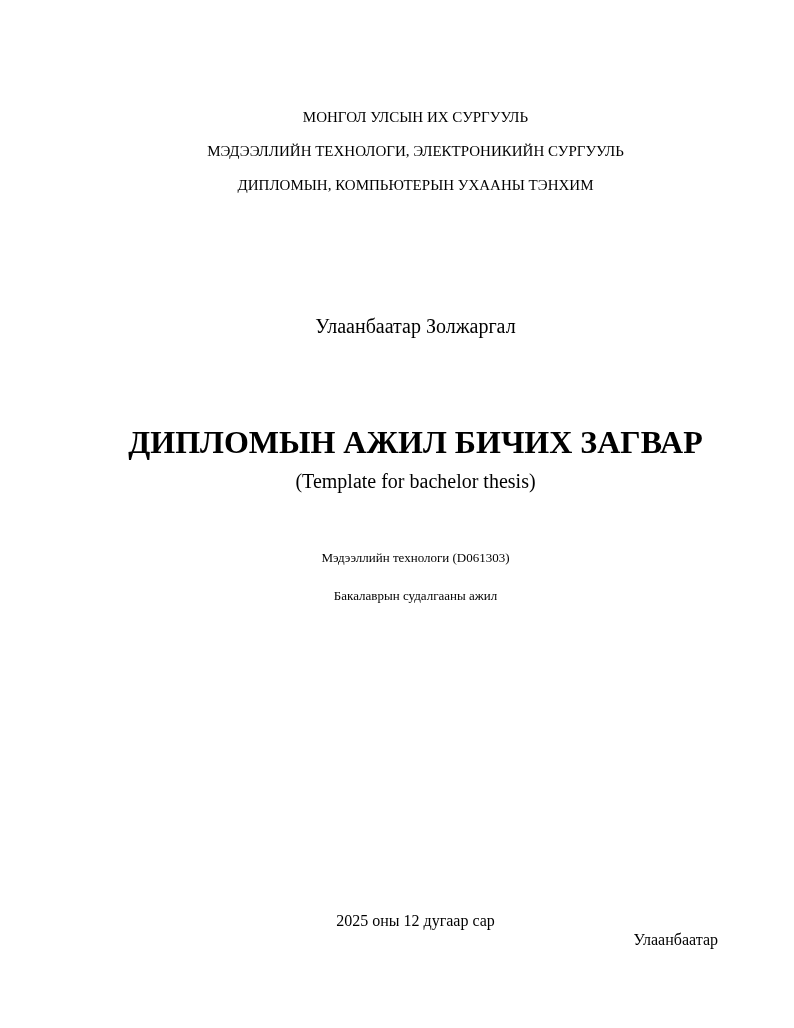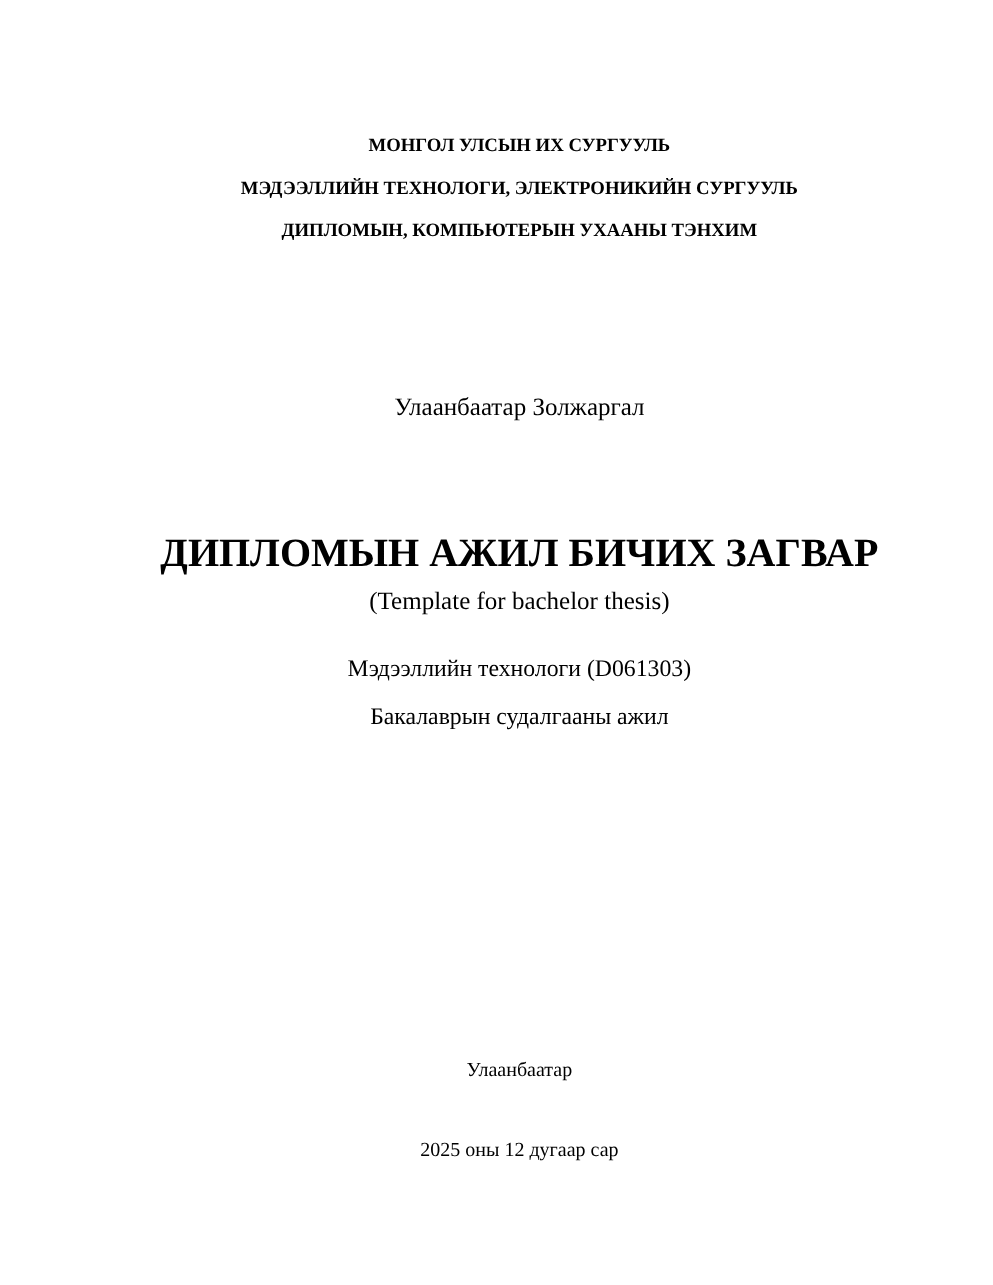--- a/index.html
+++ b/index.html
@@ -19,21 +19,21 @@
   
   .content {
     position: absolute;
     left: 113px;
     width: 605px;
     text-align: center;
     white-space: pre-line;
   }
   .header-block {
     top: 92px;
-    font-weight: bold;
+    font-weight: normal;
     font-size: 15px;
     line-height: 17px;
     text-align: center;
   }
   .author-line {
     top: 314px;
     font-size: 20px;
     line-height: 24px;
   }
   .title-line {
@@ -42,28 +42,29 @@
     font-size: 32px;
     line-height: 33px;
   }
   .subtitle-line {
     top: 469px;
     font-weight: normal;
     font-size: 20px;
     line-height: 25px;
   }
   .program-block {
-    top: 507px;
-    font-size: 19px;
+    top: 529px;
+    font-size: 13px;
     line-height: 19px;
   }
   .city-line {
-    top: 847px;
+    top: 930px;
     font-size: 16px;
     line-height: 20px;
+    text-align: right;
   }
   .date-line {
     top: 911px;
     font-size: 16px;
     line-height: 20px;
   }
 </style>
 </head>
 <body>
 

